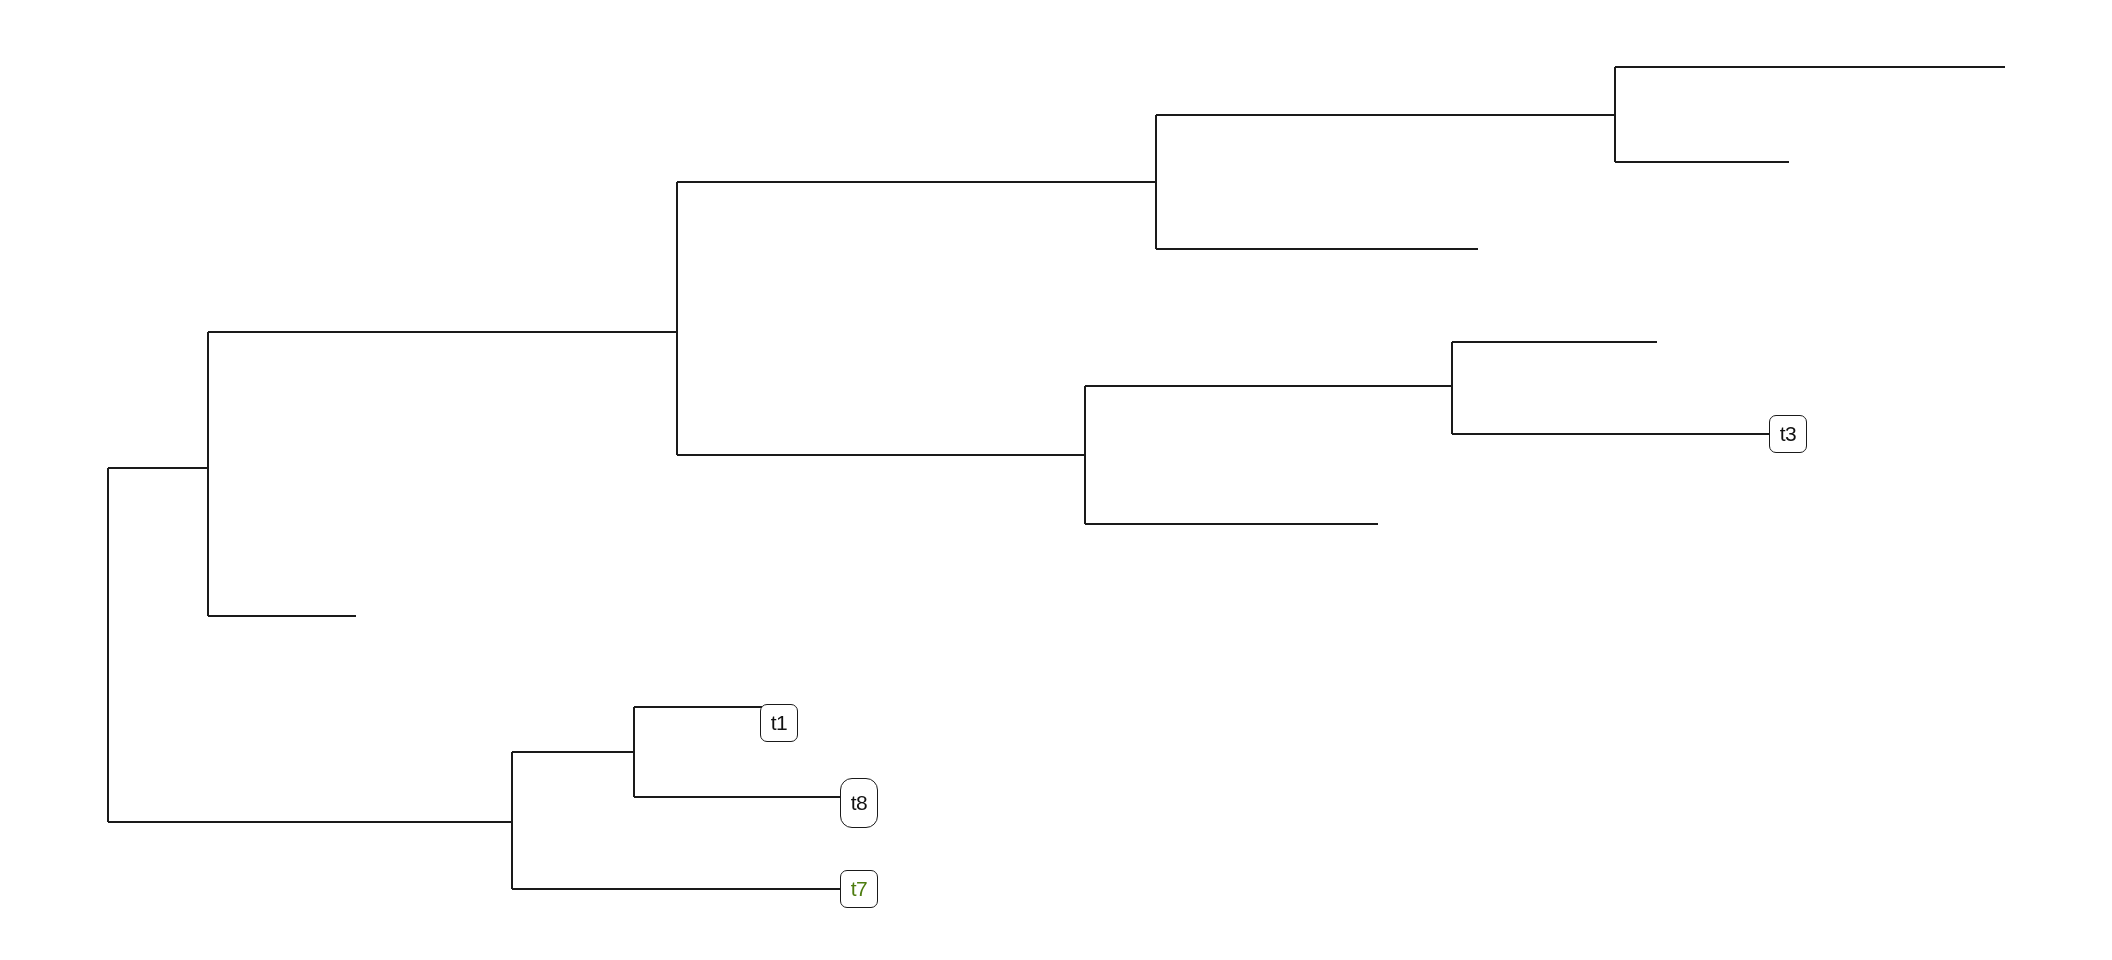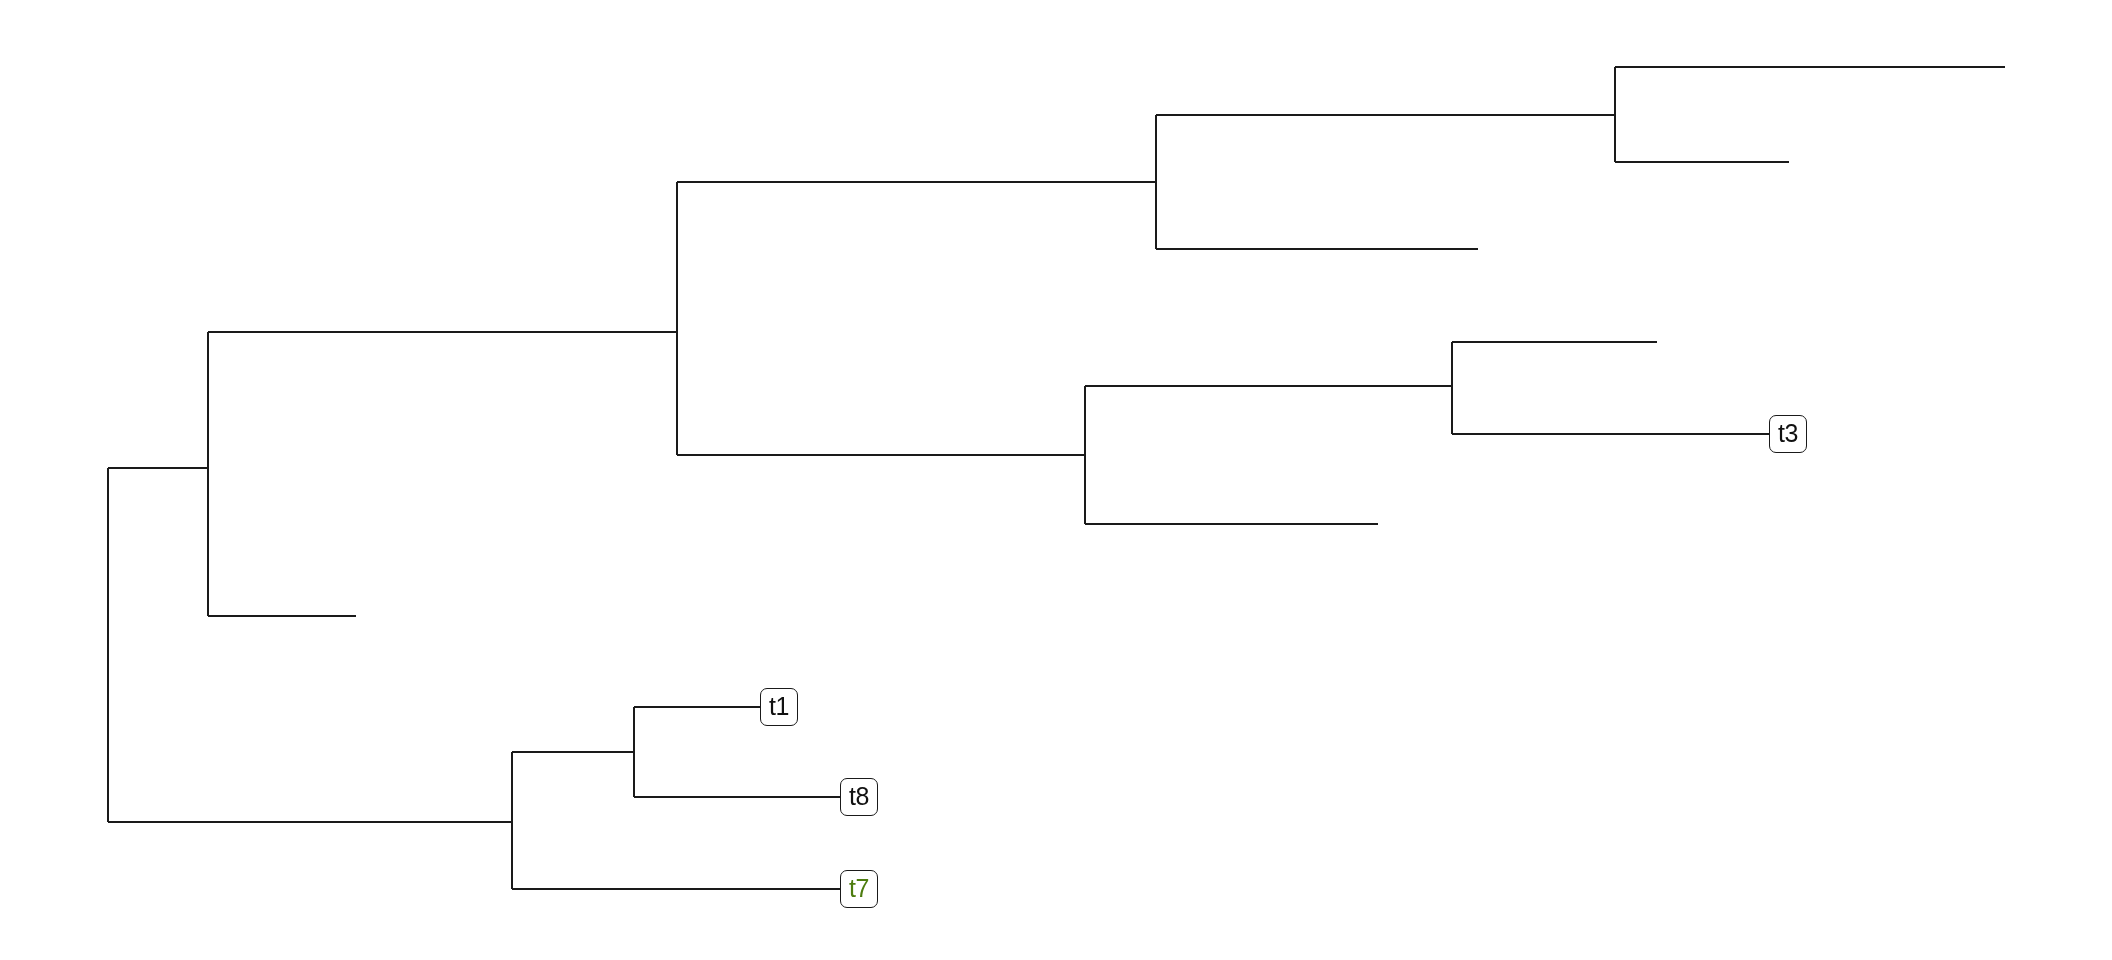--- a/index.html
+++ b/index.html
@@ -37,21 +37,21 @@
     position: absolute;
     box-sizing: border-box;
     background: #ffffff;
     border: 1.6px solid #1a1a1a;
     border-radius: 7px;
     display: flex;
     align-items: center;
     justify-content: center;
     color: #111111;
     font-family: "Liberation Sans", sans-serif;
-    font-size: 25px;
+    font-size: 21px;
     line-height: 1;
     letter-spacing: -0.5px;
     white-space: nowrap;
     user-select: none;
   }
   .tip-label-text {
     display: block;
     transform: translateY(-1px);
   }
 </style>
@@ -91,24 +91,24 @@
         <line x1="512" y1="889" x2="842" y2="889" class="branch-line" stroke="#1a1a1a" stroke-width="2.4"></line>
         <line x1="634" y1="707" x2="762" y2="707" class="branch-line" stroke="#1a1a1a" stroke-width="2.4"></line>
         <line x1="634" y1="797" x2="842" y2="797" class="branch-line" stroke="#1a1a1a" stroke-width="2.4"></line>
       </g>
   </svg>
 
   <div id="label-layer">
       <div class="tip-label-box" style="left: 1769px; top: 415px; width: 38px; height: 38px; border-color: rgb(26, 26, 26); background: rgb(255, 255, 255); color: rgb(17, 17, 17); border-radius: 7px;">
         <span class="tip-label-text">t3</span>
       </div>
-      <div class="tip-label-box" style="left: 760px; top: 688px; width: 38px; height: 38px; border-color: rgb(26, 26, 26); background: rgb(255, 255, 255); color: rgb(17, 17, 17); border-radius: 7px;">
+      <div class="tip-label-box" style="left: 760px; top: 704px; width: 38px; height: 38px; border-color: rgb(26, 26, 26); background: rgb(255, 255, 255); color: rgb(17, 17, 17); border-radius: 7px;">
         <span class="tip-label-text">t1</span>
       </div>
-      <div class="tip-label-box" style="left: 840px; top: 778px; width: 38px; height: 38px; border-color: rgb(26, 26, 26); background: rgb(255, 255, 255); color: rgb(17, 17, 17); border-radius: 7px;">
+      <div class="tip-label-box" style="left: 840px; top: 778px; width: 38px; height: 50px; border-color: rgb(26, 26, 26); background: rgb(255, 255, 255); color: rgb(17, 17, 17); border-radius: 12px;">
         <span class="tip-label-text">t8</span>
       </div>
       <div class="tip-label-box" style="left: 840px; top: 870px; width: 38px; height: 38px; border-color: rgb(26, 26, 26); background: rgb(255, 255, 255); color: #4d7c0f; border-radius: 7px;">
         <span class="tip-label-text">t7</span>
       </div>
     </div>
 
 </div>
 
 </body></html>

